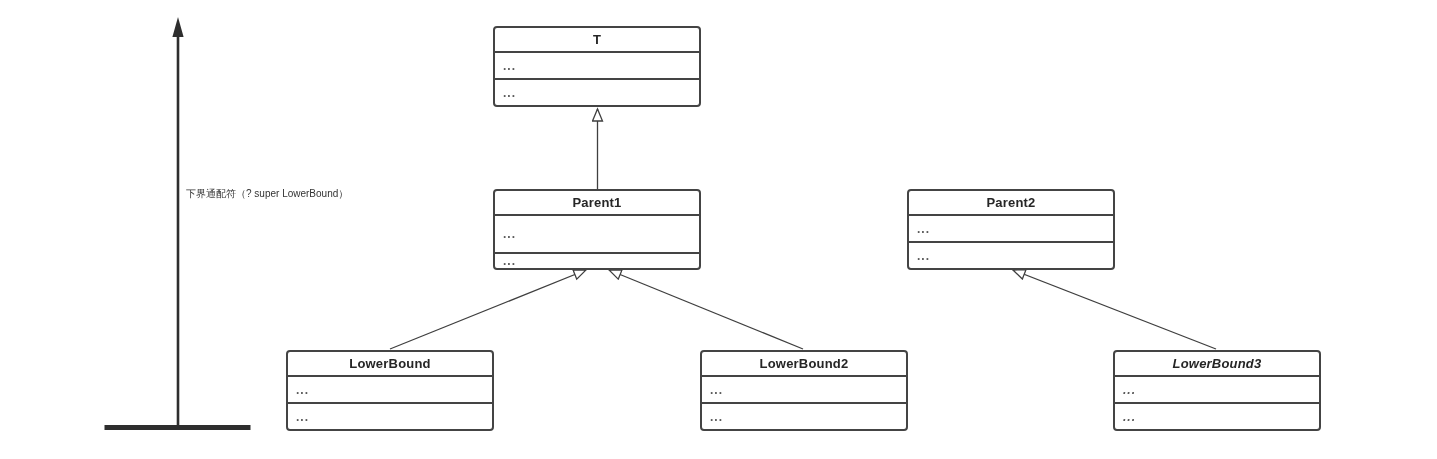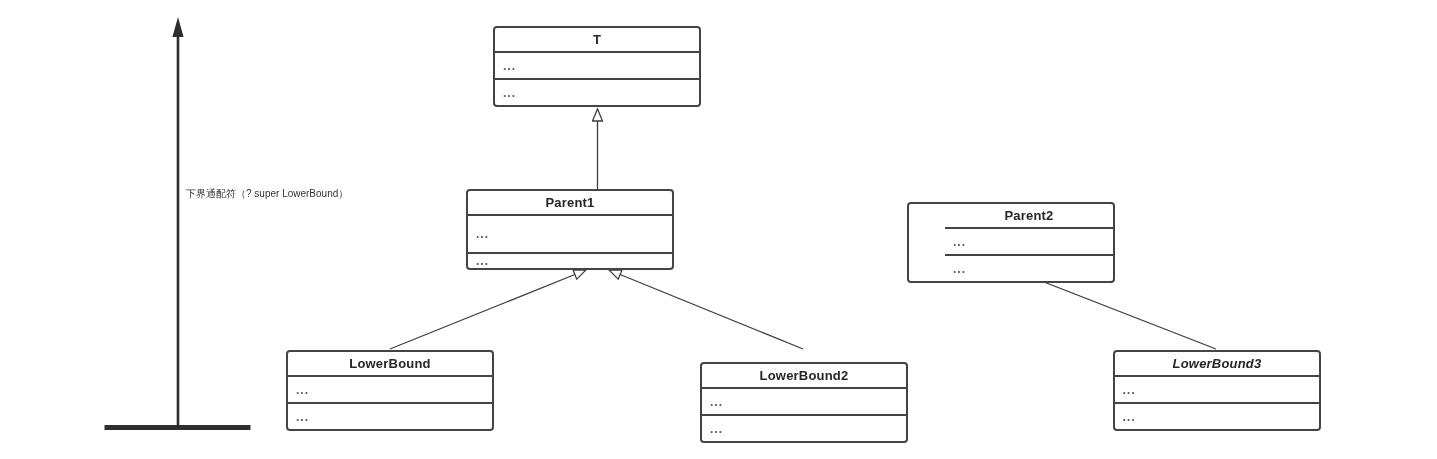--- a/index.html
+++ b/index.html
@@ -54,24 +54,24 @@
     padding-left: 8px;
     font-size: 12px;
     font-weight: 600;
     color: #5a5a5a;
     letter-spacing: 1px;
   }
   .uml-row.second {
     border-top: 2px solid #444444;
   }
   .pos-t           { left: 493px;  top: 26px;  }
-  .pos-parent1     { left: 466px;  top: 189px; gap: 11px; }
-  .pos-parent2     { left: 907px;  top: 202px; padding-left: 36px; }
+  .pos-parent1     { left: 493px;  top: 189px; gap: 11px; }
+  .pos-parent2     { left: 907px;  top: 189px; }
   .pos-lowerbound  { left: 286px;  top: 350px; }
-  .pos-lowerbound2 { left: 700px;  top: 350px; margin-top: 12px; }
+  .pos-lowerbound2 { left: 700px;  top: 350px; }
   .pos-lowerbound3 { left: 1113px; top: 350px; font-style: italic; }
   
   .annotation {
     position: absolute;
     left: 186px;
     top: 183px;
     font-size: 10px;
     line-height: 22.4px;
     color: #333333;
     white-space: nowrap;

